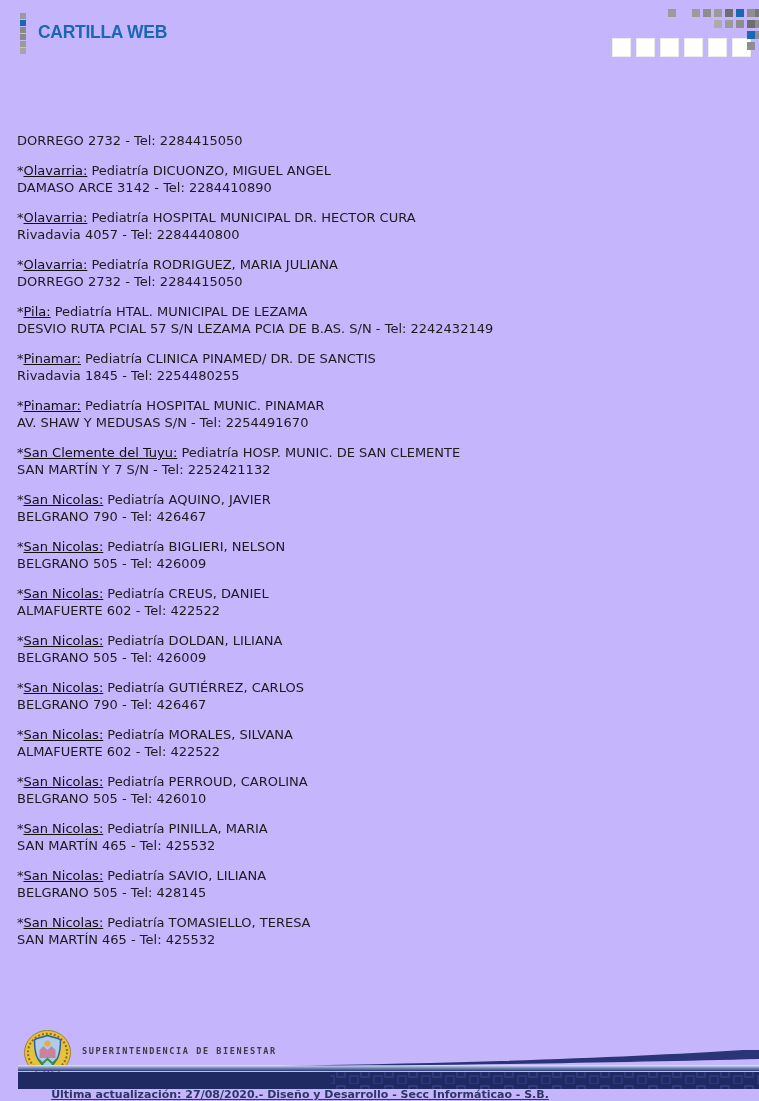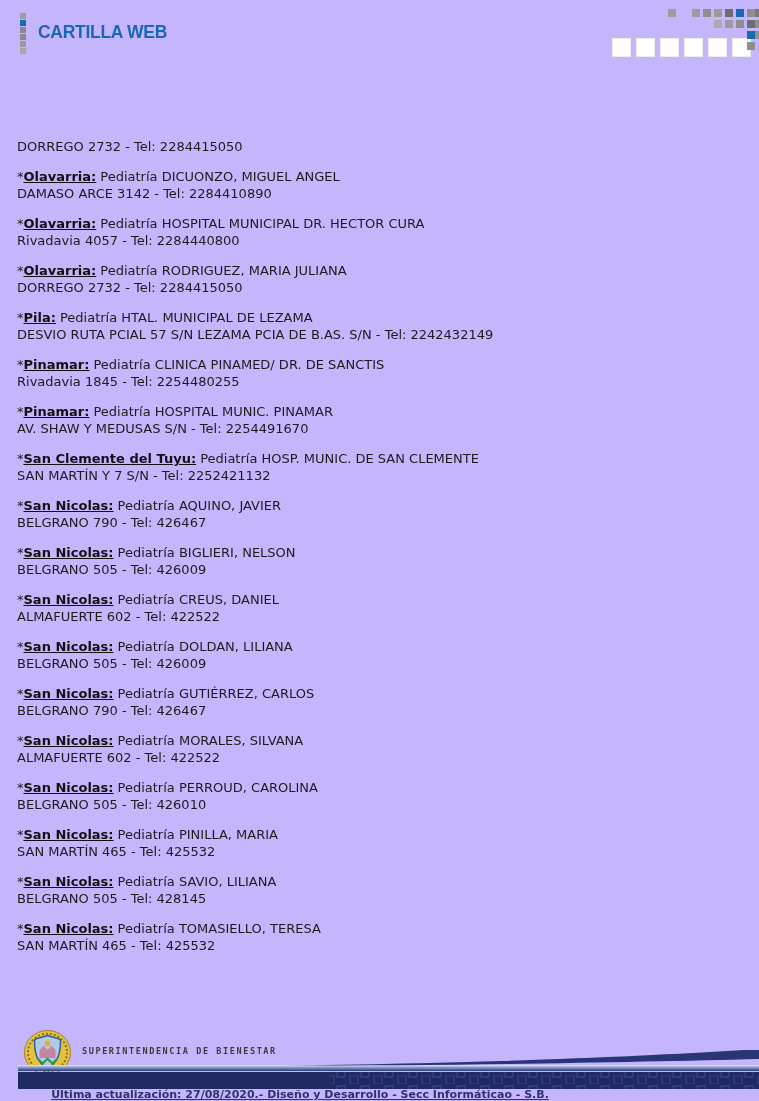--- a/index.html
+++ b/index.html
@@ -13,24 +13,24 @@
   .page-title{
     position:absolute;left:38px;top:21px;
     font-family:"Liberation Sans",sans-serif;font-weight:bold;font-size:19px;
     color:#1a67b3;letter-spacing:-0.3px;transform:scaleX(.92);transform-origin:left center;
     white-space:nowrap;
   }
   .mosaic{position:absolute;left:0;top:0;width:759px;height:60px;}
   .mosaic .sq{position:absolute;width:8px;height:8px;}
   .mosaic .osq{position:absolute;width:17px;height:17px;border:1px solid #ececec;background:#fff;}
   
-  .list{position:absolute;left:17px;top:138px;width:720px;}
+  .list{position:absolute;left:17px;top:132px;width:720px;}
   .entry{margin:0 0 13px 0;line-height:17px;font-size:13px;color:#1c1c1c;}
   .entry .star{color:#1c1c1c;}
-  .entry .city{font-weight:bold;text-decoration:underline;color:#111;margin-top:8px;}
+  .entry .city{font-weight:normal;text-decoration:underline;color:#111;margin-top:8px;}
   .entry .rest{margin-left:4px;}
   .entry .address{color:#1c1c1c;margin-top:6px;}
   
   .crest{position:absolute;left:24px;top:1030px;}
   .org-name{
     position:absolute;left:82px;top:1046px;
     font-family:"DejaVu Sans Mono","Liberation Mono",monospace;
     font-size:8.5px;font-weight:bold;letter-spacing:1.6px;color:#3c3c3c;white-space:nowrap;
   }
   .wave{position:absolute;left:0;top:1050px;width:759px;height:42px;}

